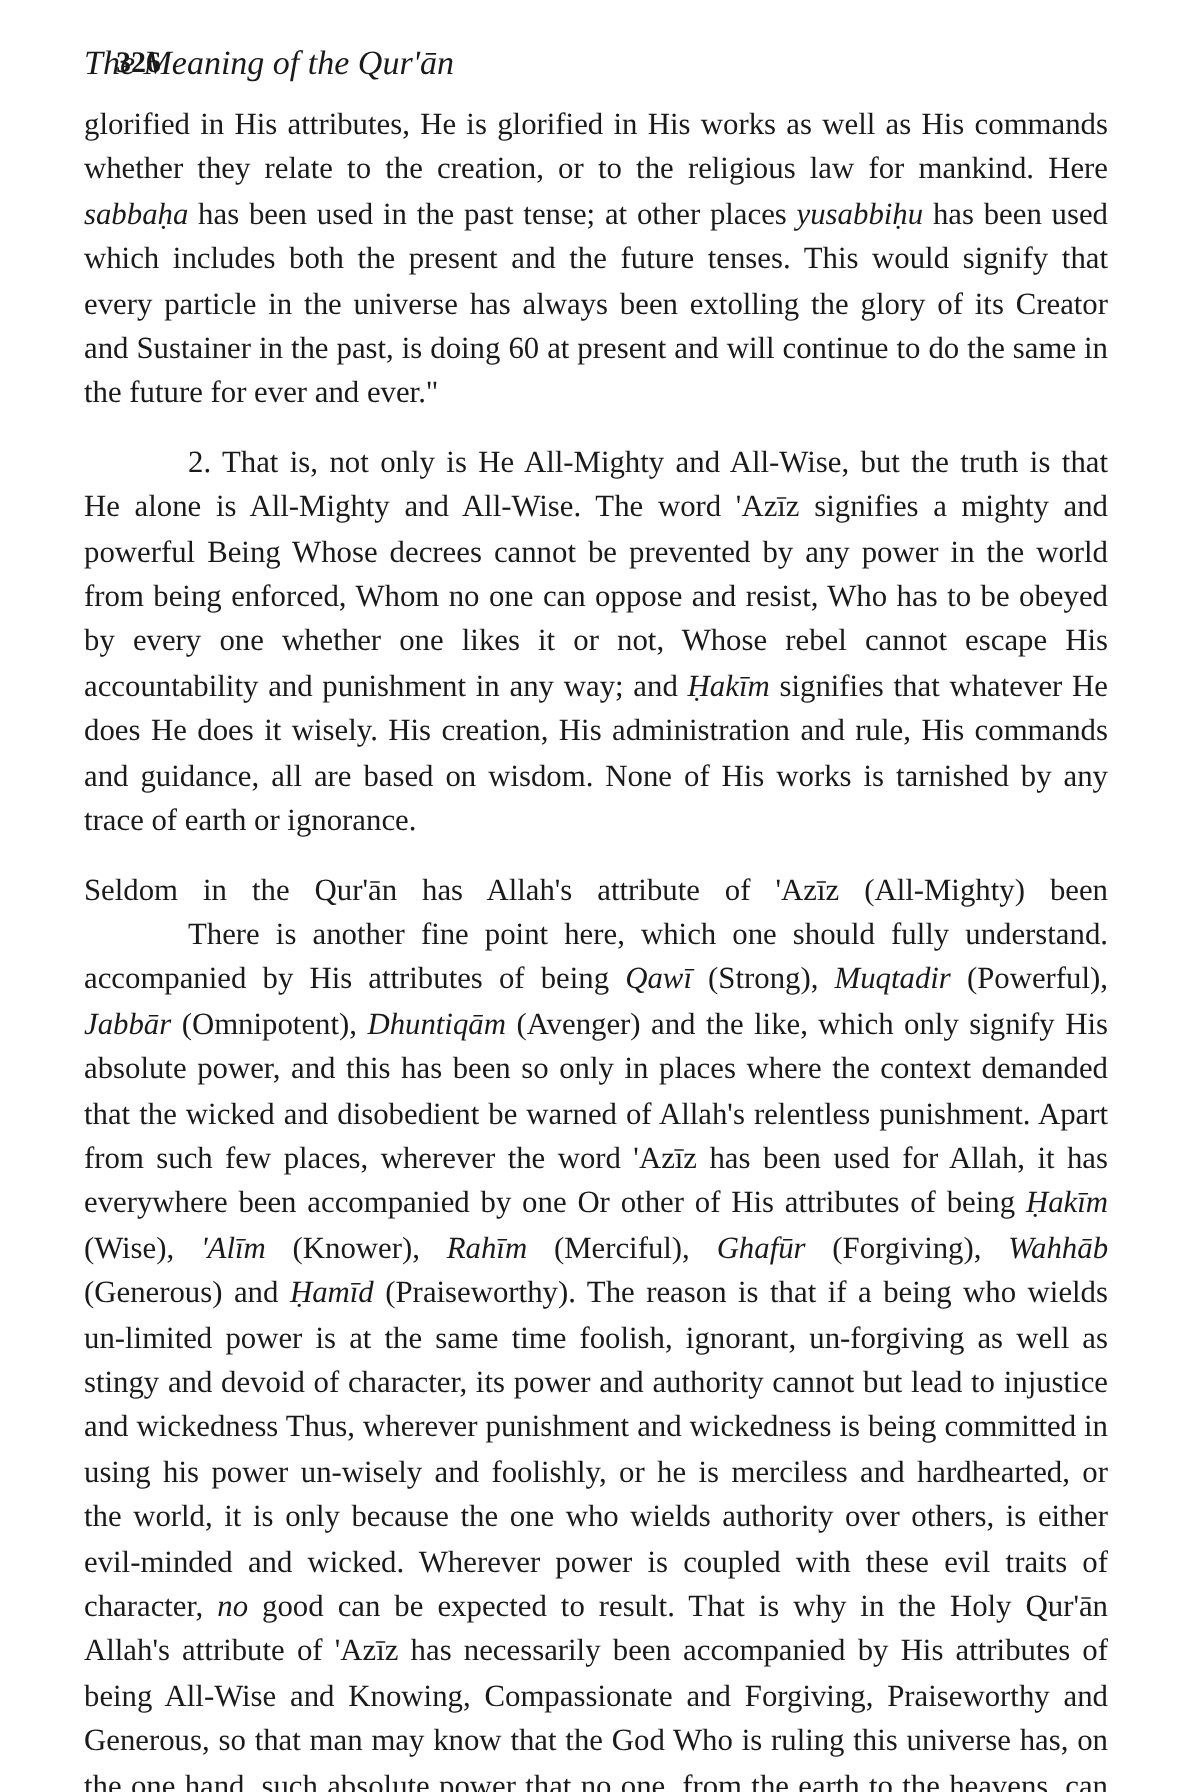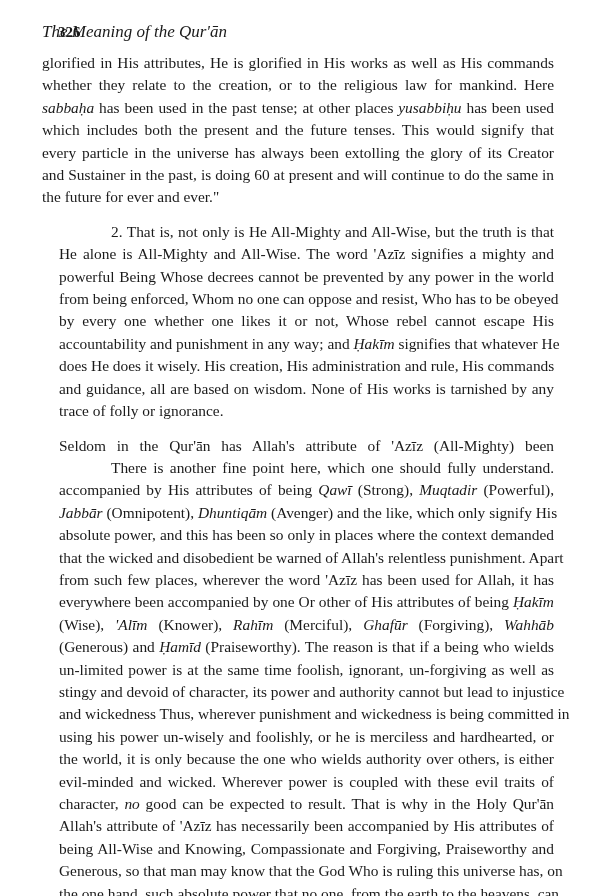--- a/index.html
+++ b/index.html
@@ -8,21 +8,21 @@
     position: absolute; left: 42px; top: 22px; width: 512px;
     font-family: "Liberation Serif", serif; color: #1a1a1a;
   }
   .header { position: relative; height: 30px; font-size: 15px; }
   .page-number { position: absolute; left: 16px; top: 2px; font-weight: bold; font-size: 15px; }
   .running-title { position: absolute; left: 0; right: 0; top: 0; font-style: italic; font-size: 17px; }
   .para {
     font-size: 15.4px; line-height: 22.4px; text-align: justify; margin: 0;
   }
   .para + .para { margin-top: 12px; }
-  .indent { text-indent: 52px; margin-left: 17px; }
+  .indent { text-indent: 52px; }
   .line { display: block; text-align: justify; text-align-last: justify; white-space: nowrap; font-family: Liberation Serif, serif; }
   .line.last { text-align-last: left; }
   i { font-style: italic; }
 </style>
 </head>
 <body>
 
 <div class="page">
   <div class="header">
     <span class="page-number">326</span>
@@ -40,21 +40,21 @@
       </div>
       <div class="para indent">
         <span class="line" style="padding-left: 52px;">2. That is, not only is He All-Mighty and All-Wise, but the truth is that</span>
         <span class="line">He alone is All-Mighty and All-Wise. The word 'Azīz signifies a mighty and</span>
         <span class="line">powerful Being Whose decrees cannot be prevented by any power in the world</span>
         <span class="line">from being enforced, Whom no one can oppose and resist, Who has to be obeyed</span>
         <span class="line">by every one whether one likes it or not, Whose rebel cannot escape His</span>
         <span class="line">accountability and punishment in any way; and <i>Ḥakīm</i> signifies that whatever He</span>
         <span class="line">does He does it wisely. His creation, His administration and rule, His commands</span>
         <span class="line">and guidance, all are based on wisdom. None of His works is tarnished by any</span>
-        <span class="line last">trace of folly or ignorance.</span>
+        <span class="line last">trace of earth or ignorance.</span>
       </div>
       <div class="para indent">
         <span class="line">Seldom in the Qur'ān has Allah's attribute of 'Azīz (All-Mighty) been</span>
         <span class="line" style="padding-left: 52px;">There is another fine point here, which one should fully understand.</span>
         <span class="line">accompanied by His attributes of being <i>Qawī</i> (Strong), <i>Muqtadir</i> (Powerful),</span>
         <span class="line"><i>Jabbār</i> (Omnipotent), <i>Dhuntiqām</i> (Avenger) and the like, which only signify His</span>
         <span class="line">absolute power, and this has been so only in places where the context demanded</span>
         <span class="line">that the wicked and disobedient be warned of Allah's relentless punishment. Apart</span>
         <span class="line">from such few places, wherever the word 'Azīz has been used for Allah, it has</span>
         <span class="line">everywhere been accompanied by one Or other of His attributes of being <i>Ḥakīm</i></span>

